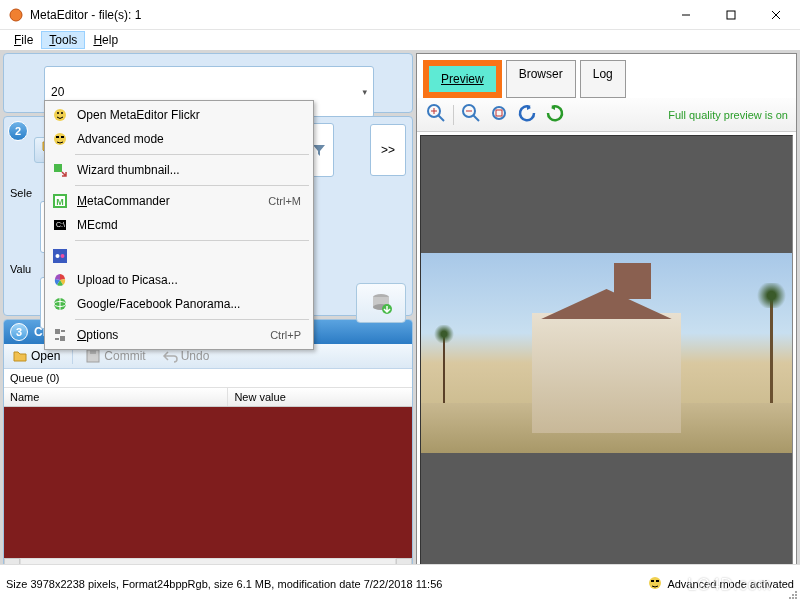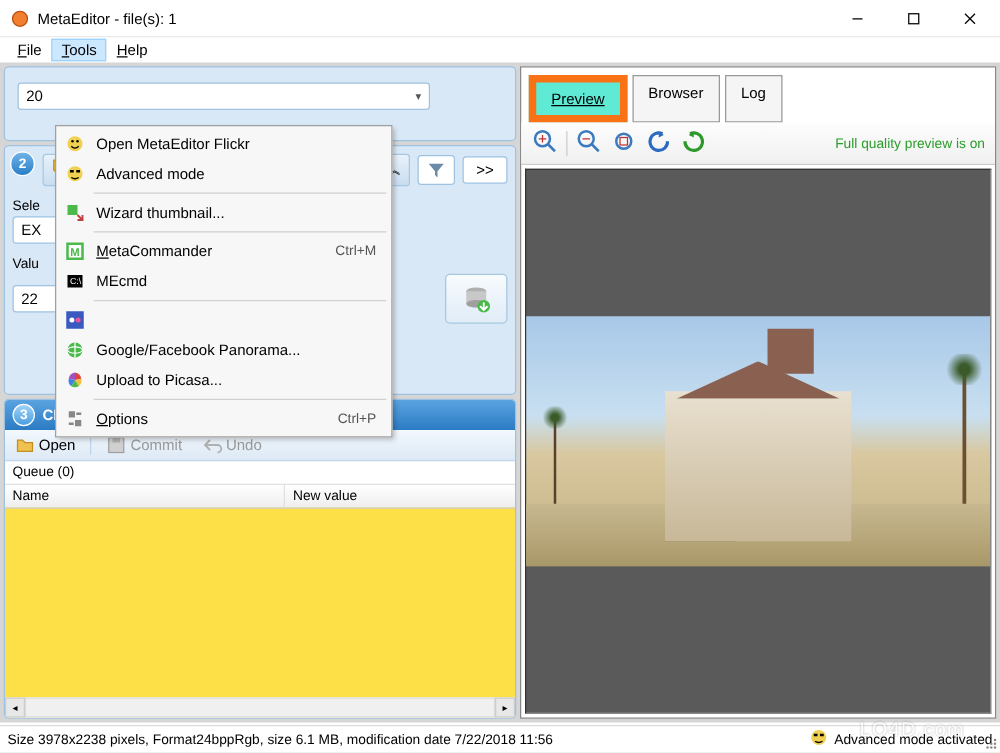--- a/index.html
+++ b/index.html
@@ -19,38 +19,38 @@
 
 .left-pane { width: 410px; display: flex; flex-direction: column; gap: 3px; }
 .right-pane { flex: 1; display: flex; flex-direction: column; background: #fff; border: 1px solid #888; }
 
 .panel { background: #d9e8f7; border: 1px solid #9fc2e0; border-radius: 4px; padding: 6px; }
 .panel1 { height: 60px; position: relative; }
 .panel2 { height: 200px; position: relative; }
 
 .badge-num { width: 20px; height: 20px; border-radius: 10px; background: linear-gradient(#6fb3e8,#2a7fc9); color: #fff; display: inline-flex; align-items: center; justify-content: center; font-size: 11px; font-weight: bold; position: absolute; left: 4px; top: 4px; border: 1px solid #fff; }
 
-.box { background: #fff; border: 1px solid #9fc2e0; border-radius: 3px; padding: 3px 6px; display: inline-flex; align-items: center; }
+.box { background: #fff; border: 1px solid #9fc2e0; border-radius: 3px; padding: 18px 6px; display: inline-flex; align-items: center; margin-left: 30px; }
 .dropdown-arrow { margin-left: 8px; color: #555; font-size: 9px; }
 
 .tag-icon { display: inline-block; width: 20px; height: 20px; }
 
 .panel2-row { display: flex; align-items: center; gap: 6px; margin-bottom: 4px; }
 .step-header { display: flex; align-items: center; background: linear-gradient(#e8f2fb,#c9ddf0); border: 1px solid #a8c8e0; border-radius: 3px; padding: 2px 6px; }
 .step-header .chev { margin-left: auto; font-size: 10px; }
 .db-btn { width: 50px; height: 40px; background: linear-gradient(#f8fbfe,#e0ecf7); border: 1px solid #a8c8e0; border-radius: 4px; display: flex; align-items: center; justify-content: center; }
 
 .changes-panel { flex: 1; background: #fff; border: 1px solid #9fc2e0; border-radius: 4px; display: flex; flex-direction: column; overflow: hidden; }
 .changes-header { background: linear-gradient(#5aa3e0,#2b7bc4); color: #fff; padding: 3px 6px; font-weight: bold; font-size: 12px; display: flex; align-items: center; }
 .changes-header .badge-num { position: static; margin-right: 6px; background: linear-gradient(#9fd3f7,#4a9fe0); width: 18px; height: 18px; }
 .changes-toolbar { background: linear-gradient(#f2f8fd,#dce9f5); border-bottom: 1px solid #c0d5ea; padding: 2px 4px; display: flex; gap: 8px; align-items: center; }
 .tb-btn { display: flex; align-items: center; gap: 3px; padding: 2px 4px; }
 .tb-btn.disabled { color: #999; }
 .queue-label { padding: 3px 6px; font-size: 11px; border-bottom: 1px solid #e0e0e0; }
-.changes-grid { flex: 1; background: #fde047; position: relative; }
+.changes-grid { flex: 1; background: #7f1d1d; position: relative; }
 .grid-header { display: flex; background: linear-gradient(#fff,#eee); border-bottom: 1px solid #ccc; font-size: 11px; }
 .grid-header div { padding: 3px 6px; }
 .grid-header .col-name { width: 55%; border-right: 1px solid #e0e0e0; }
 .grid-scroll { position: absolute; bottom: 0; left: 0; right: 0; height: 16px; background: #f0f0f0; display: flex; }
 .grid-scroll .track { flex: 1; background: #f0f0f0; border: 1px solid #ddd; position: relative; }
 .grid-scroll .arrow { width: 16px; background: #e8e8e8; border: 1px solid #ccc; display: flex; align-items: center; justify-content: center; font-size: 8px; }
 
 .tabs { display: flex; gap: 4px; padding: 6px 6px 0 6px; }
 .tab { padding: 6px 12px; border: 1px solid #999; background: #f5f5f5; font-size: 12px; }
 .tab.active { border: 6px solid #f97316; background: #5eead4; text-decoration: underline; }
@@ -62,21 +62,21 @@
 .building { position: absolute; left: 30%; top: 30%; width: 40%; height: 60%; background: linear-gradient(#e8e0d0,#c8b898); }
 .roof { position: absolute; left: 28%; top: 18%; width: 44%; height: 15%; background: #8a6050; clip-path: polygon(10% 100%, 50% 0%, 90% 100%); }
 .tower { position: absolute; left: 52%; top: 5%; width: 10%; height: 18%; background: #8a6050; }
 .palm { position: absolute; right: 5%; top: 20%; width: 3px; height: 55%; background: #6a5030; }
 .palm::before { content: ""; position: absolute; top: -10px; left: -15px; width: 33px; height: 25px; background: radial-gradient(circle,#3a5a2a 20%,transparent 70%); }
 .palm2 { position: absolute; left: 6%; top: 40%; width: 2px; height: 35%; background: #5a4028; }
 .palm2::before { content: ""; position: absolute; top: -8px; left: -10px; width: 22px; height: 18px; background: radial-gradient(circle,#3a5a2a 20%,transparent 70%); }
 .ground { position: absolute; bottom: 0; left: 0; right: 0; height: 25%; background: linear-gradient(#c8b890,#a89868); }
 .ivy { position: absolute; left: 30%; top: 45%; width: 15%; height: 45%; background: linear-gradient(#3a5a2a,#2a4a1a); opacity: 0.6; }
 
-.statusbar { position: absolute; bottom: 0; left: 0; right: 0; height: 22px; background: #fff; border-top: 1px solid #ddd; display: flex; align-items: center; padding: 0 6px; font-size: 11px; gap: 8px; }
+.statusbar { position: absolute; bottom: 0; left: 0; right: 0; height: 38px; background: #fff; border-top: 1px solid #ddd; display: flex; align-items: center; padding: 0 6px; font-size: 11px; gap: 8px; }
 .statusbar .right { margin-left: auto; display: flex; align-items: center; gap: 4px; }
 
 .resize-grip { position: absolute; bottom: 2px; right: 2px; width: 12px; height: 12px; }
 
 .dropdown-menu { position: absolute; left: 44px; top: 50px; width: 270px; background: #f7f7f7; border: 1px solid #a0a0a0; box-shadow: 2px 2px 4px rgba(0,0,0,0.25); z-index: 100; padding: 2px; }
 .dd-item { display: flex; align-items: center; padding: 3px 4px; gap: 8px; font-size: 12px; }
 .dd-icon { width: 18px; height: 18px; display: flex; align-items: center; justify-content: center; flex-shrink: 0; }
 .dd-label { flex: 1; }
 .dd-shortcut { color: #555; font-size: 11px; margin-right: 6px; }
 .dd-sep { height: 1px; background: #d0d0d0; margin: 3px 2px 3px 28px; }
@@ -328,39 +328,39 @@
           <svg class="icon-svg" viewBox="0 0 16 16">
             <rect x="1" y="1" width="14" height="14" fill="#3a5ac0"></rect>
             <circle cx="5.5" cy="8" r="2" fill="#fff"></circle>
             <circle cx="10.5" cy="8" r="2" fill="#f050a0"></circle>
           </svg>
         </span>
     </div>
     <div class="dd-item">
       <span class="dd-icon">
           <svg class="icon-svg" viewBox="0 0 16 16">
-            <circle cx="8" cy="8" r="6" fill="#4aba4a"></circle>
-            <ellipse cx="8" cy="8" rx="6" ry="2.5" fill="none" stroke="#fff"></ellipse>
-            <line x1="8" y1="2" x2="8" y2="14" stroke="#fff"></line>
-          </svg>
-        </span>
-      <span class="dd-label">Google/Facebook Panorama...</span>
-    </div>
-    <div class="dd-item">
-      <span class="dd-icon">
-          <svg class="icon-svg" viewBox="0 0 16 16">
             <circle cx="8" cy="8" r="6" fill="none"></circle>
             <path d="M8 2 A6 6 0 0 1 13 7 L8 8 Z" fill="#e04040"></path>
             <path d="M13 7 A6 6 0 0 1 11 13 L8 8 Z" fill="#f0c040"></path>
             <path d="M11 13 A6 6 0 0 1 5 13 L8 8 Z" fill="#4aba4a"></path>
             <path d="M5 13 A6 6 0 0 1 3 7 L8 8 Z" fill="#4080e0"></path>
             <path d="M3 7 A6 6 0 0 1 8 2 L8 8 Z" fill="#a050c0"></path>
           </svg>
         </span>
       <span class="dd-label">Upload to Picasa...</span>
+    </div>
+    <div class="dd-item">
+      <span class="dd-icon">
+          <svg class="icon-svg" viewBox="0 0 16 16">
+            <circle cx="8" cy="8" r="6" fill="#4aba4a"></circle>
+            <ellipse cx="8" cy="8" rx="6" ry="2.5" fill="none" stroke="#fff"></ellipse>
+            <line x1="8" y1="2" x2="8" y2="14" stroke="#fff"></line>
+          </svg>
+        </span>
+      <span class="dd-label">Google/Facebook Panorama...</span>
     </div>
     <div class="dd-sep"></div>
     <div class="dd-item">
       <span class="dd-icon">
           <svg class="icon-svg" viewBox="0 0 16 16">
             <rect x="3" y="2" width="5" height="5" fill="#888"></rect>
             <rect x="8" y="9" width="5" height="5" fill="#888"></rect>
             <path d="M9 4 L13 4 M3 12 L7 12" stroke="#888" stroke-width="2"></path>
           </svg>
         </span>

